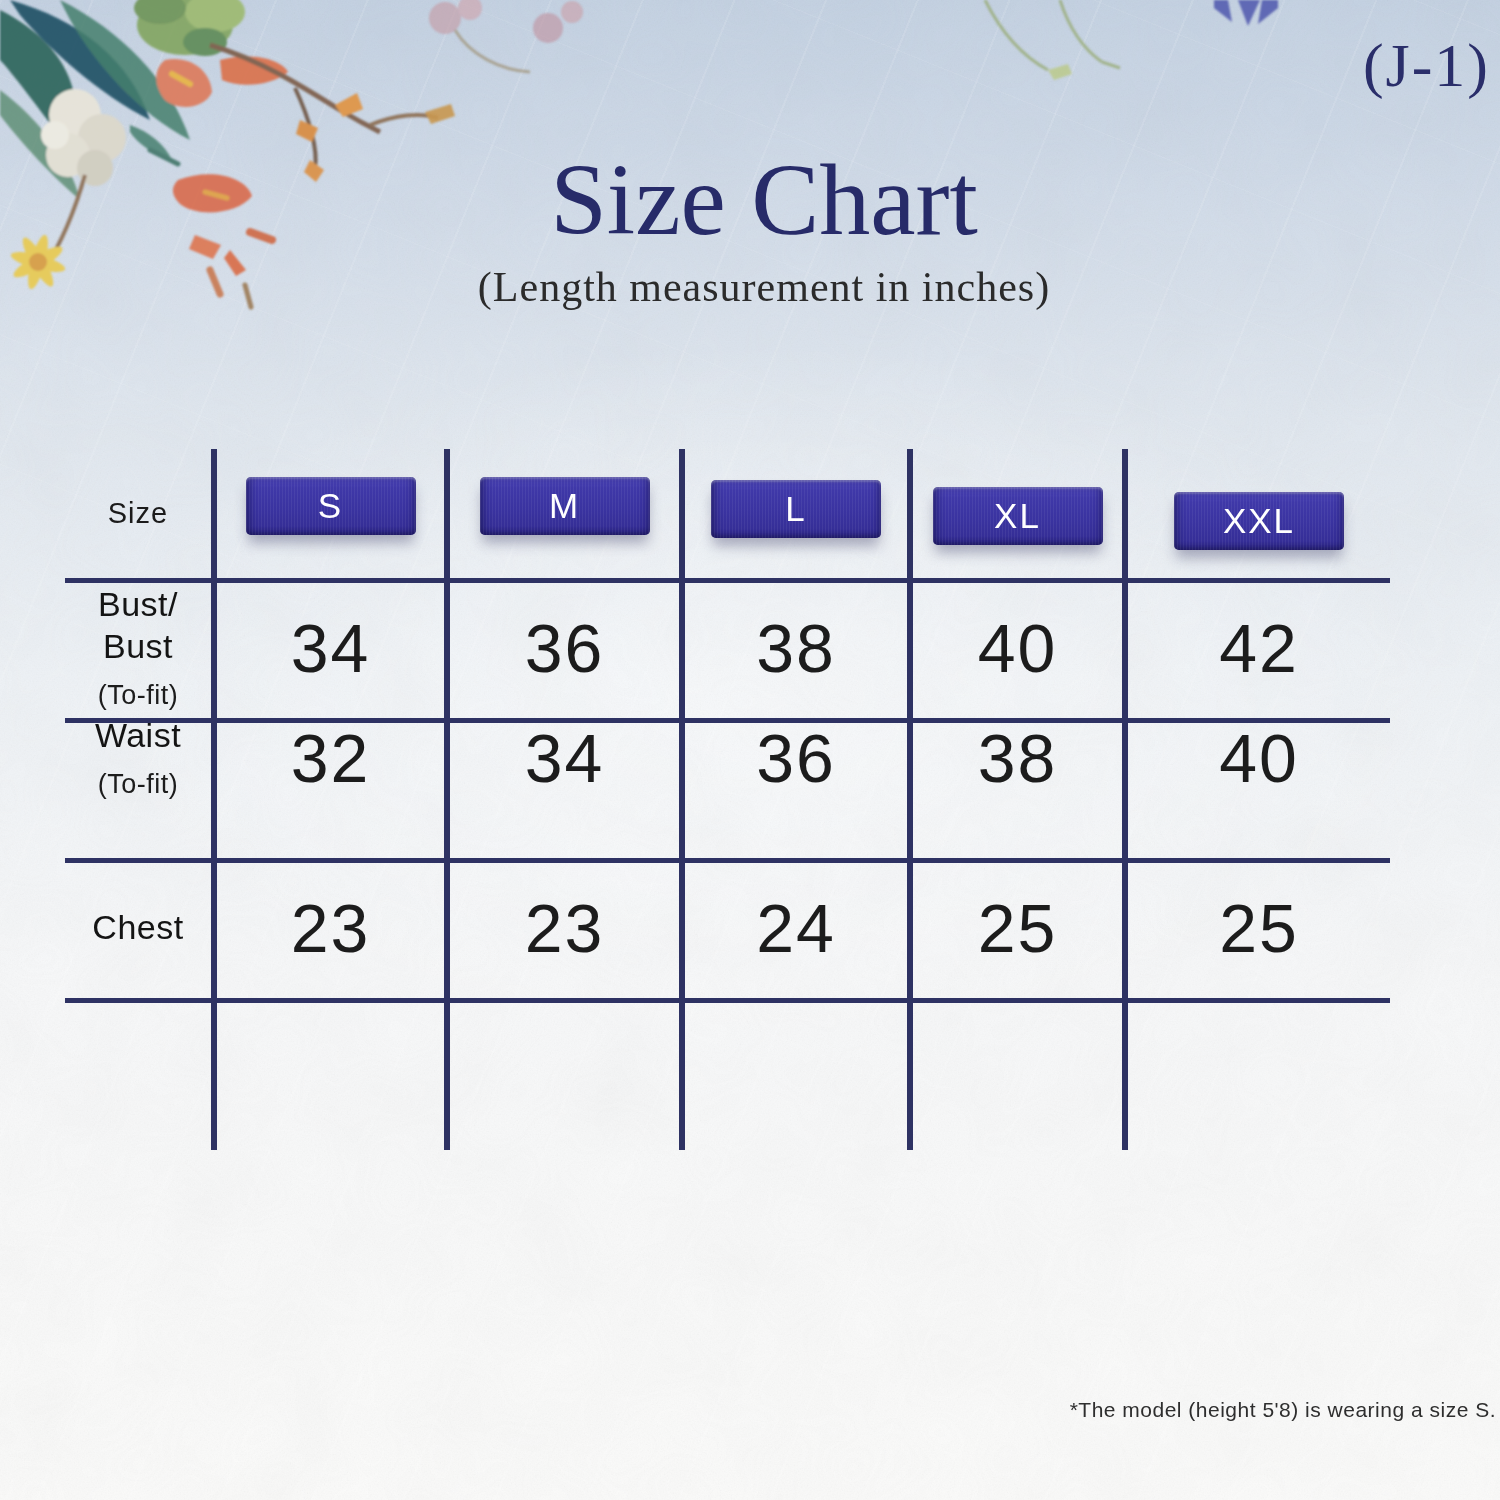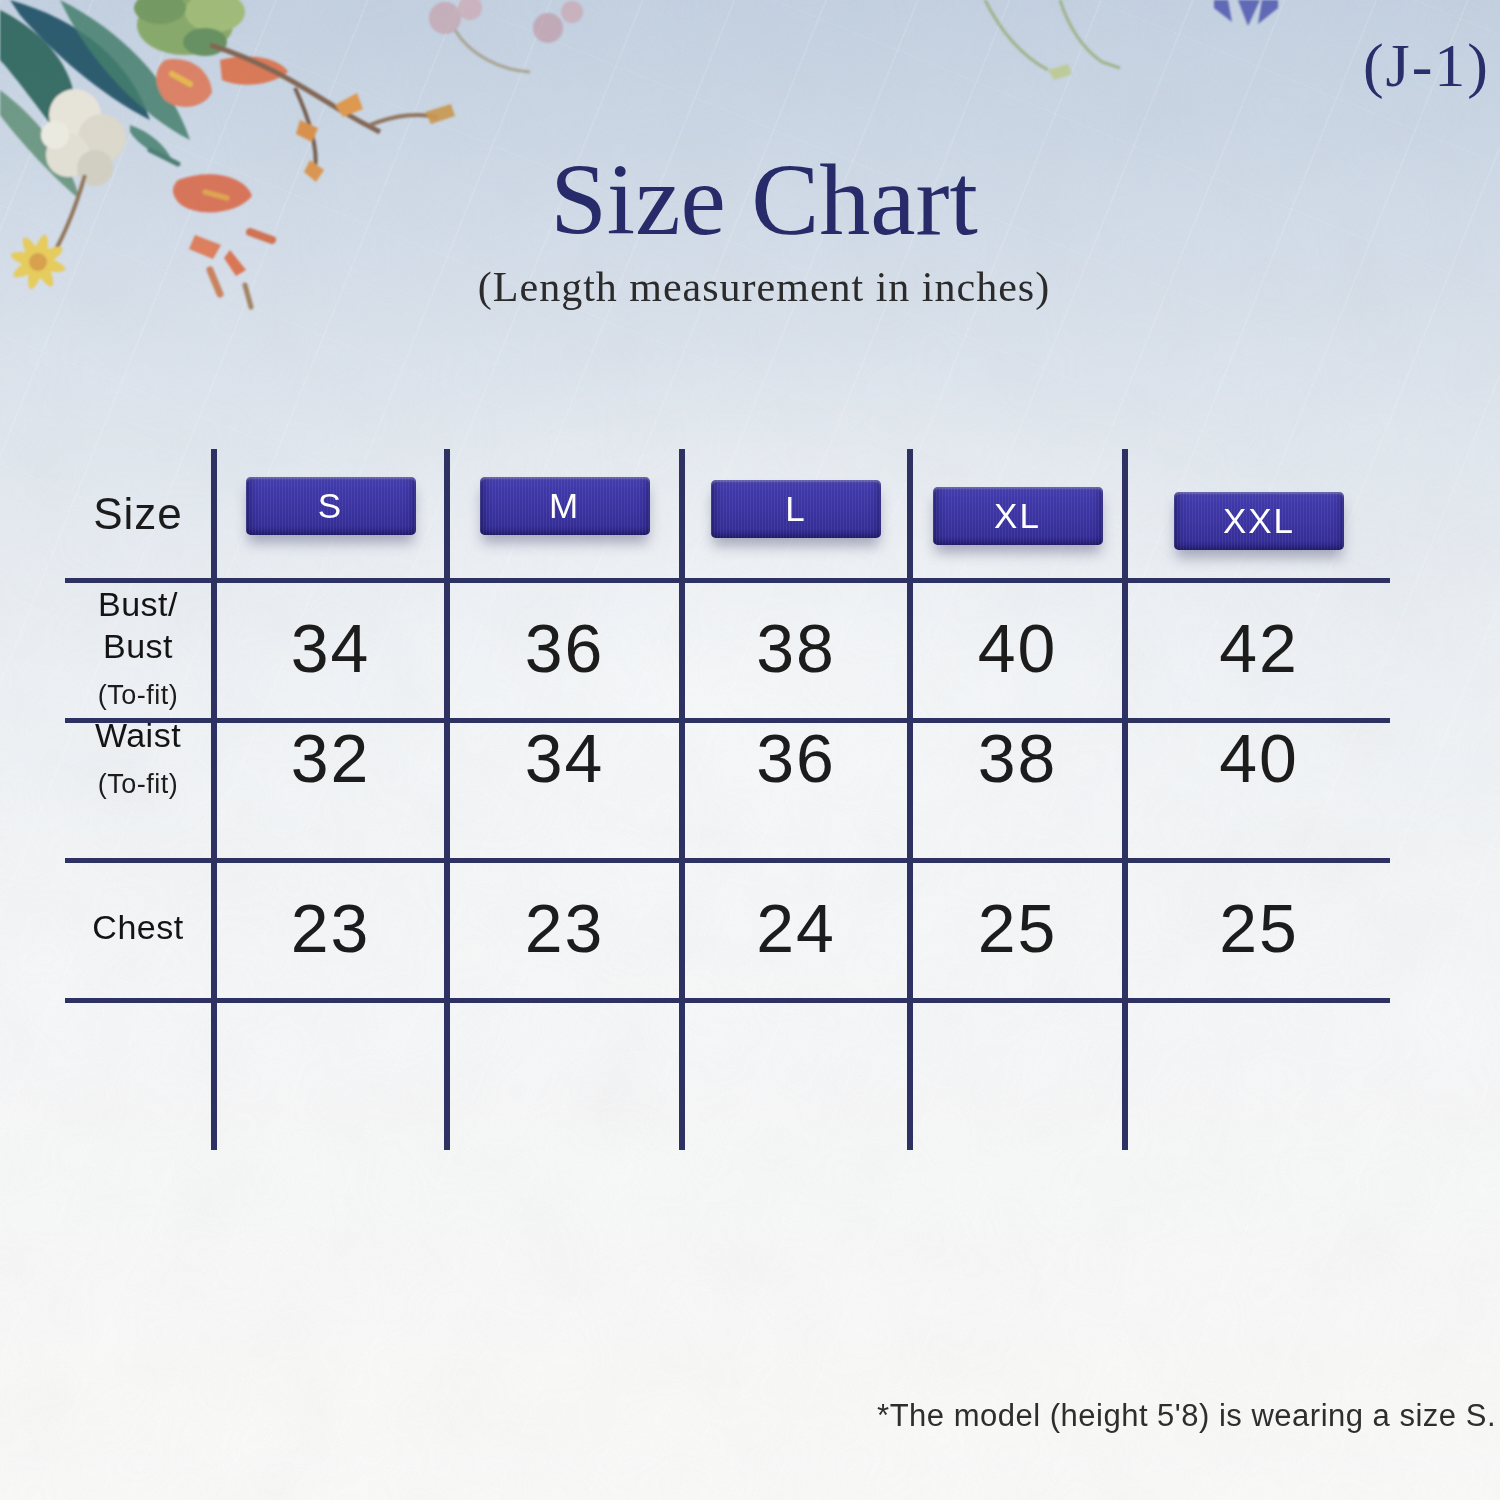--- a/index.html
+++ b/index.html
@@ -48,21 +48,21 @@
   .c0{left:217px;width:227px;}
   .c1{left:450px;width:229px;}
   .c2{left:685px;width:222px;}
   .c3{left:913px;width:209px;}
   .c4{left:1128px;width:262px;}
   .row-h{top:449px;height:129px;}
   .r0{top:578px;height:140px;}
   .r1{top:688px;height:140px;}
   .r2{top:858px;height:140px;}
 
-  .size-header{font-size:44px;color:#1b1b1b;letter-spacing:1px;}
+  .size-header{font-size:29px;color:#1b1b1b;letter-spacing:1px;}
 
   .badge{
     width:170px;height:58px;border-radius:5px;
     display:flex;align-items:center;justify-content:center;
     color:#ffffff;font-size:35px;letter-spacing:2px;font-weight:300;
     background:linear-gradient(180deg,#4d46b8 0%, #3f38a8 18%, #3a33a0 55%, #332c92 100%);
     box-shadow:0 10px 13px -2px rgba(43,42,90,0.35),
       inset 0 2px 2px rgba(255,255,255,0.25),
       inset 0 -3px 5px rgba(20,16,70,0.45),
       inset 5px 0 7px rgba(20,16,70,0.35),
@@ -78,21 +78,21 @@
   .b2{transform:translateY(-5px);} .b3{transform:translateY(2px);} .b4{transform:translateY(7px);}
 
   .label-cell{flex-direction:column;line-height:1.22;}
   .rl-main{display:block;font-size:34px;font-weight:500;color:#141414;letter-spacing:0.5px;}
   .rl-sub{display:block;font-size:27px;font-weight:400;color:#1c1c1c;margin-top:12px;letter-spacing:0.5px;}
 
   .value{font-size:68px;font-weight:300;color:#1c1c1c;letter-spacing:2px;}
 
   .footnote{
     position:absolute;top:1398px;right:32px;
-    font-size:31px;color:#2e2e2e;letter-spacing:0.5px;
+    font-size:21px;color:#2e2e2e;letter-spacing:0.5px;
   }
 </style>
 </head>
 <body>
 
 <div class="canvas">
 
   <svg class="texture">
     <defs>
       <filter id="grainFine">

